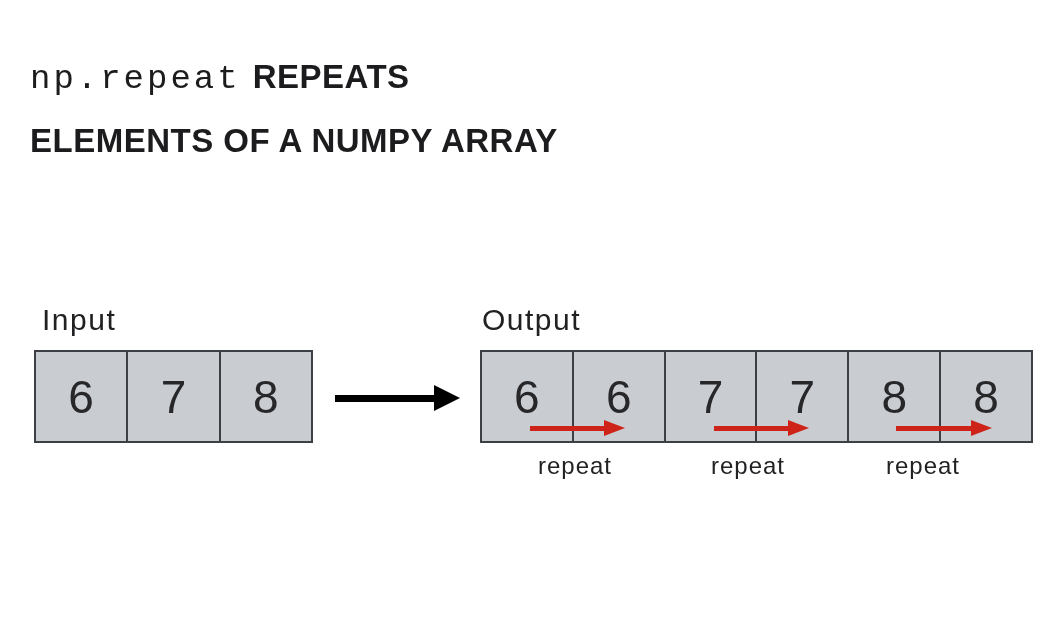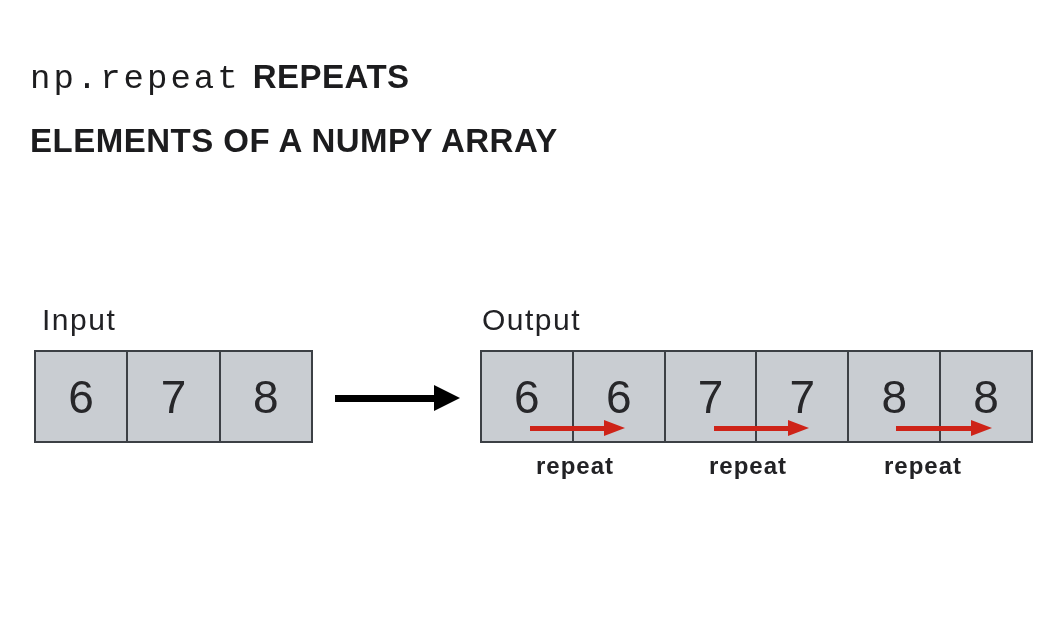--- a/index.html
+++ b/index.html
@@ -143,21 +143,21 @@
   .red-arrow-1 { left: 530px; width: 95px; }
   .red-arrow-2 { left: 714px; width: 95px; }
   .red-arrow-3 { left: 896px; width: 96px; }
 
   
   .repeat-caption {
     position: absolute;
     top: 452px;
     transform: translateX(-50%);
     font-size: 24px;
-    font-weight: 700;
+    font-weight: 400;
     letter-spacing: 1px;
     color: #222225;
     white-space: nowrap;
   }
   .repeat-caption-1 { left: 575px; }
   .repeat-caption-2 { left: 748px; }
   .repeat-caption-3 { left: 923px; }
 </style>
 </head>
 <body>

